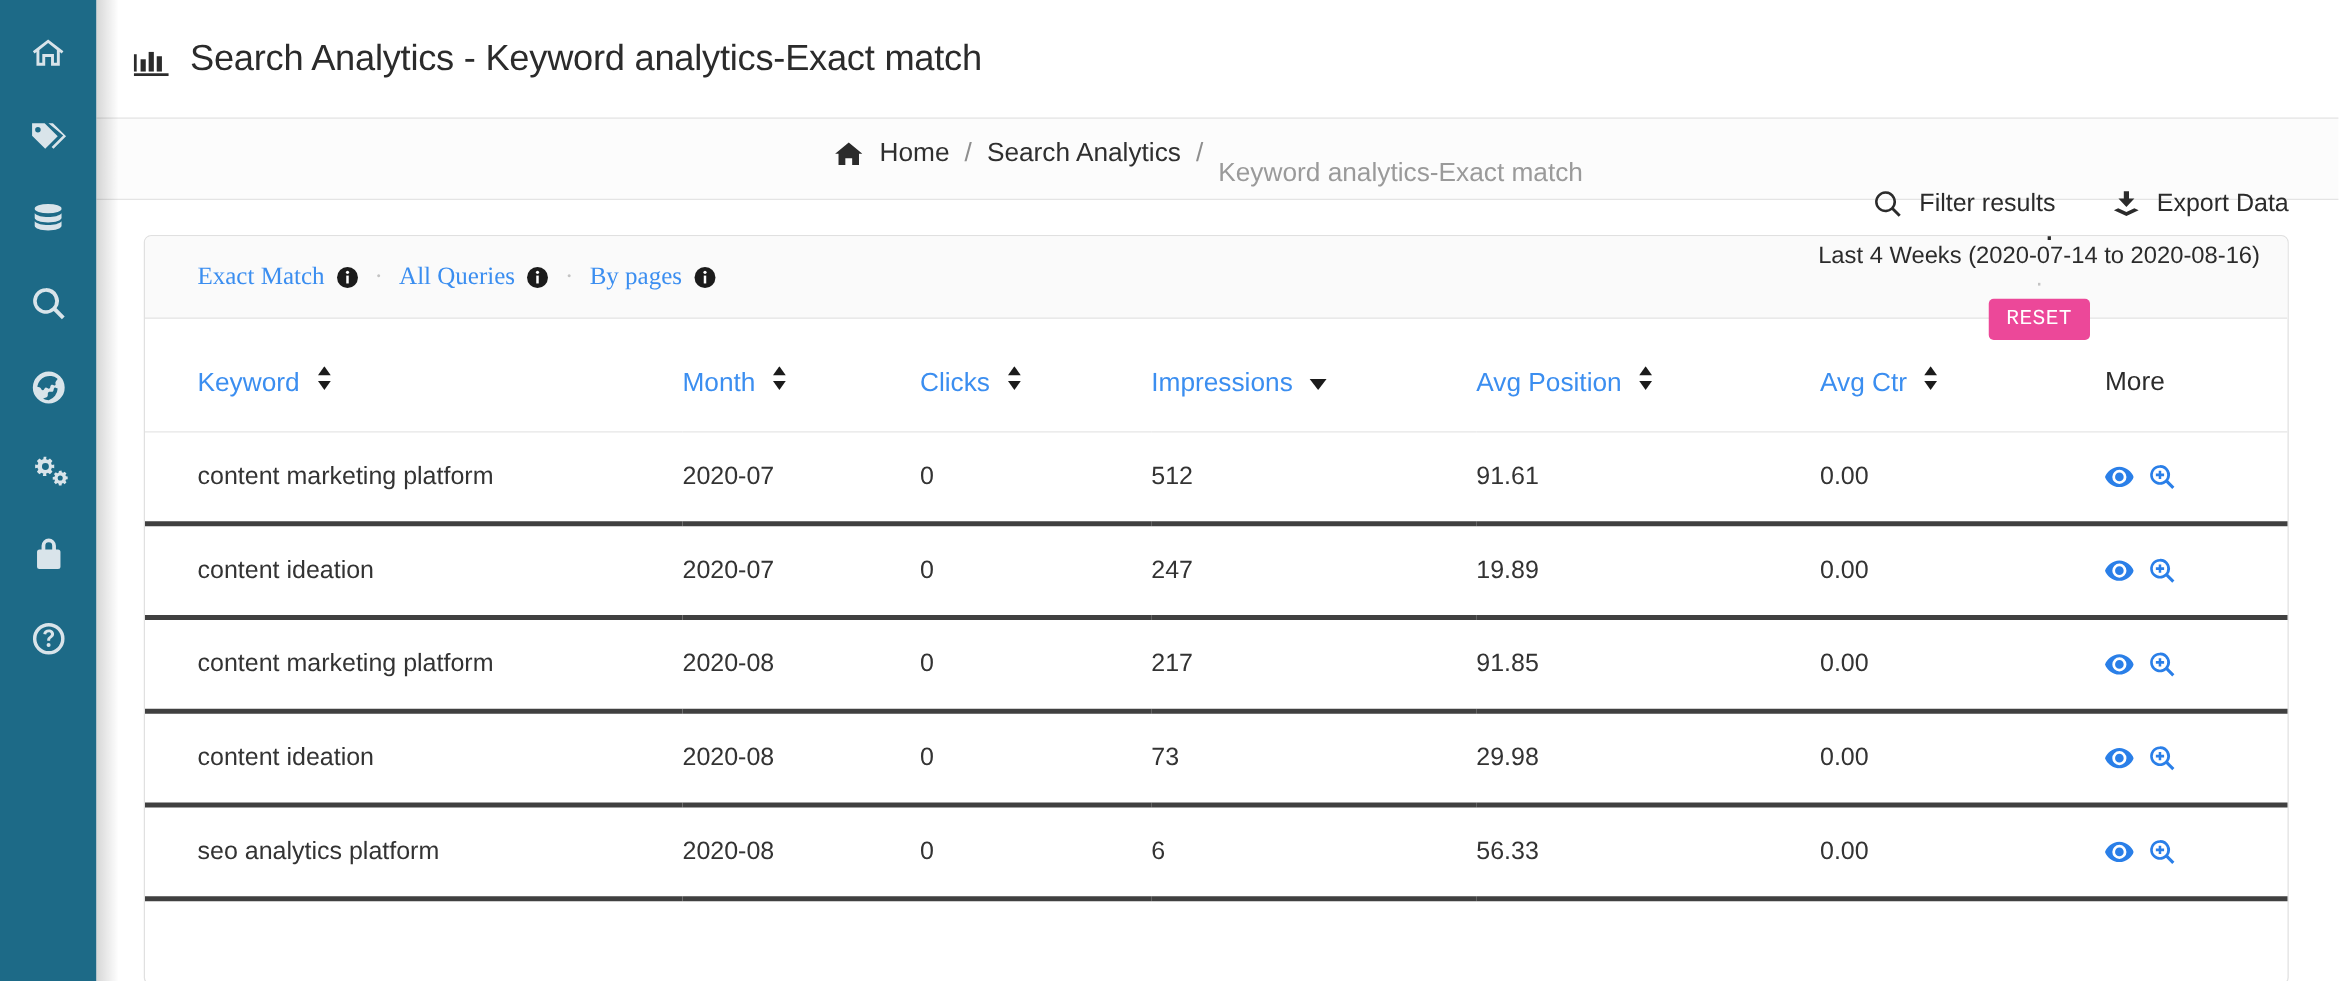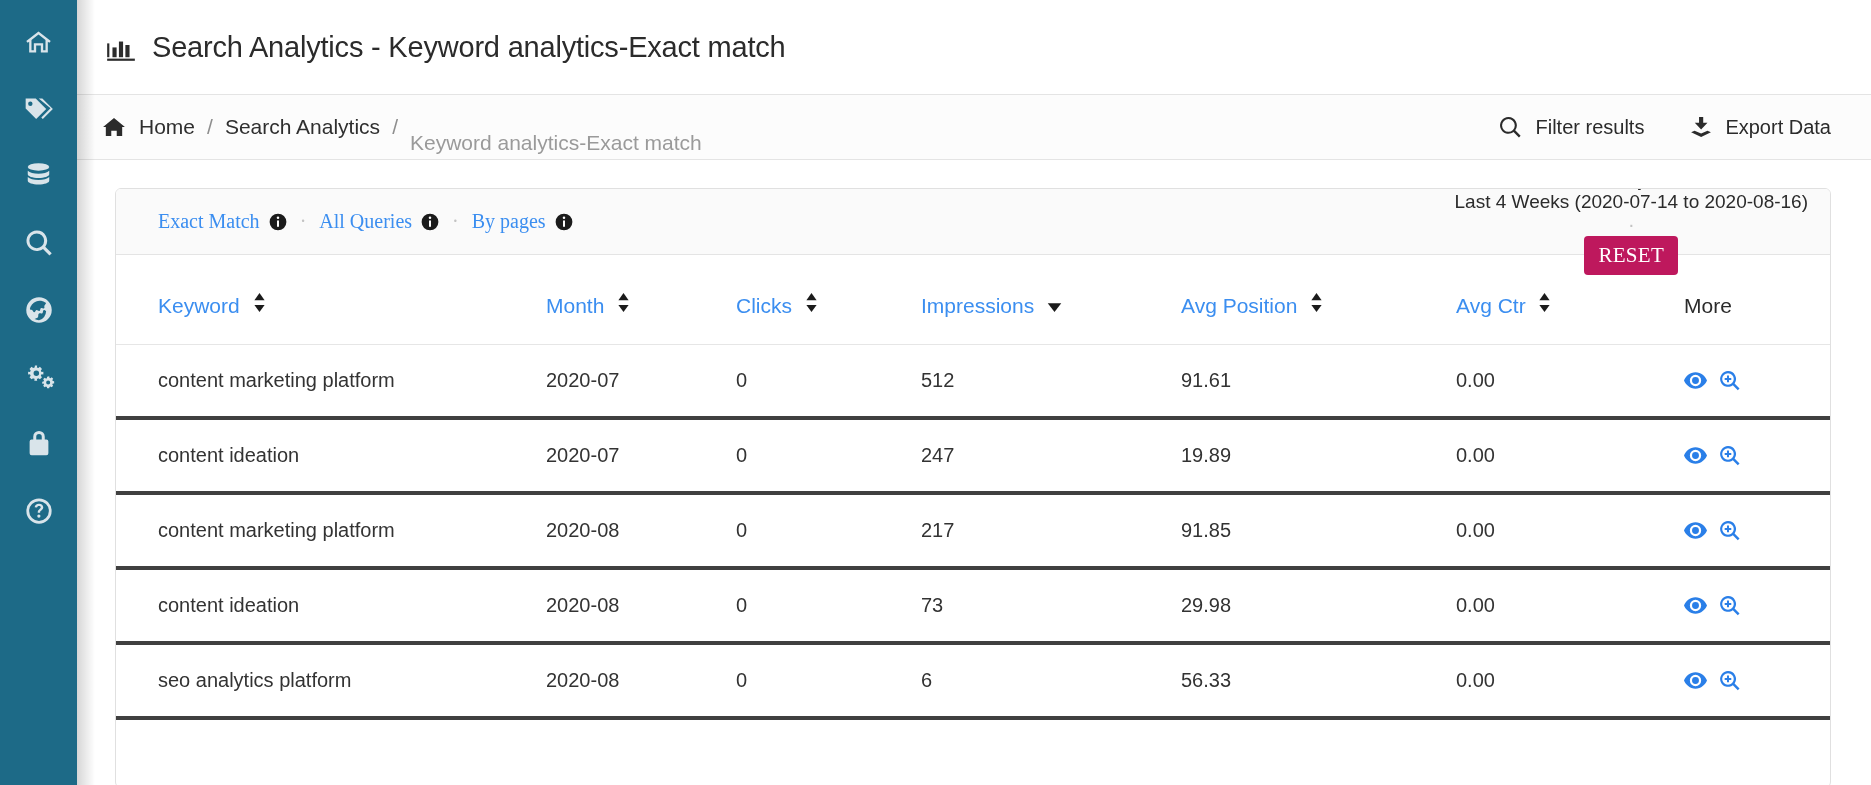--- a/index.html
+++ b/index.html
@@ -83,20 +83,21 @@
 
   
   #crumbbar {
     height: 66px;
     border-top: 1px solid #e4e4e4;
     border-bottom: 1px solid #e4e4e4;
     background: #fcfcfc;
     display: flex;
     align-items: center;
     padding: 0 40px 0 26px;
+    flex-direction: column;
   }
   #breadcrumb {
     display: flex;
     align-items: center;
     gap: 0px;
     font-size: 21px;
   }
   .home-ic { margin-right: 14px; display:flex; align-items:center; }
   .crumb { color: #2f2f2f; text-decoration: none; white-space: nowrap; }
   .crumb.muted { color: #9a9a9a; margin-top: 32px; }
@@ -142,28 +143,28 @@
     margin-left: auto;
     display: flex;
     align-items: center;
     font-size: 19px;
     color: #2b2b2b;
     white-space: nowrap;
     flex-direction: column;
   }
   #period-label { font-weight: bold; margin-right: 8px; }
   #reset-btn {
-    background: #be185d;
+    background: #ec4899;
     color: #ffffff;
-    font-size: 21px;
+    font-size: 17px;
     padding: 7px 14px;
     border-radius: 4px;
     border: none;
     cursor: pointer;
-    font-family: Liberation Serif, serif;
+    font-family: Liberation Mono, monospace;
     letter-spacing: 0.3px;
   }
 
   
   #tbl { width: 100%; border-collapse: collapse; table-layout: fixed; }
   #tbl th {
     text-align: left;
     font-weight: 400;
     font-size: 21px;
     color: #3b8ef0;

